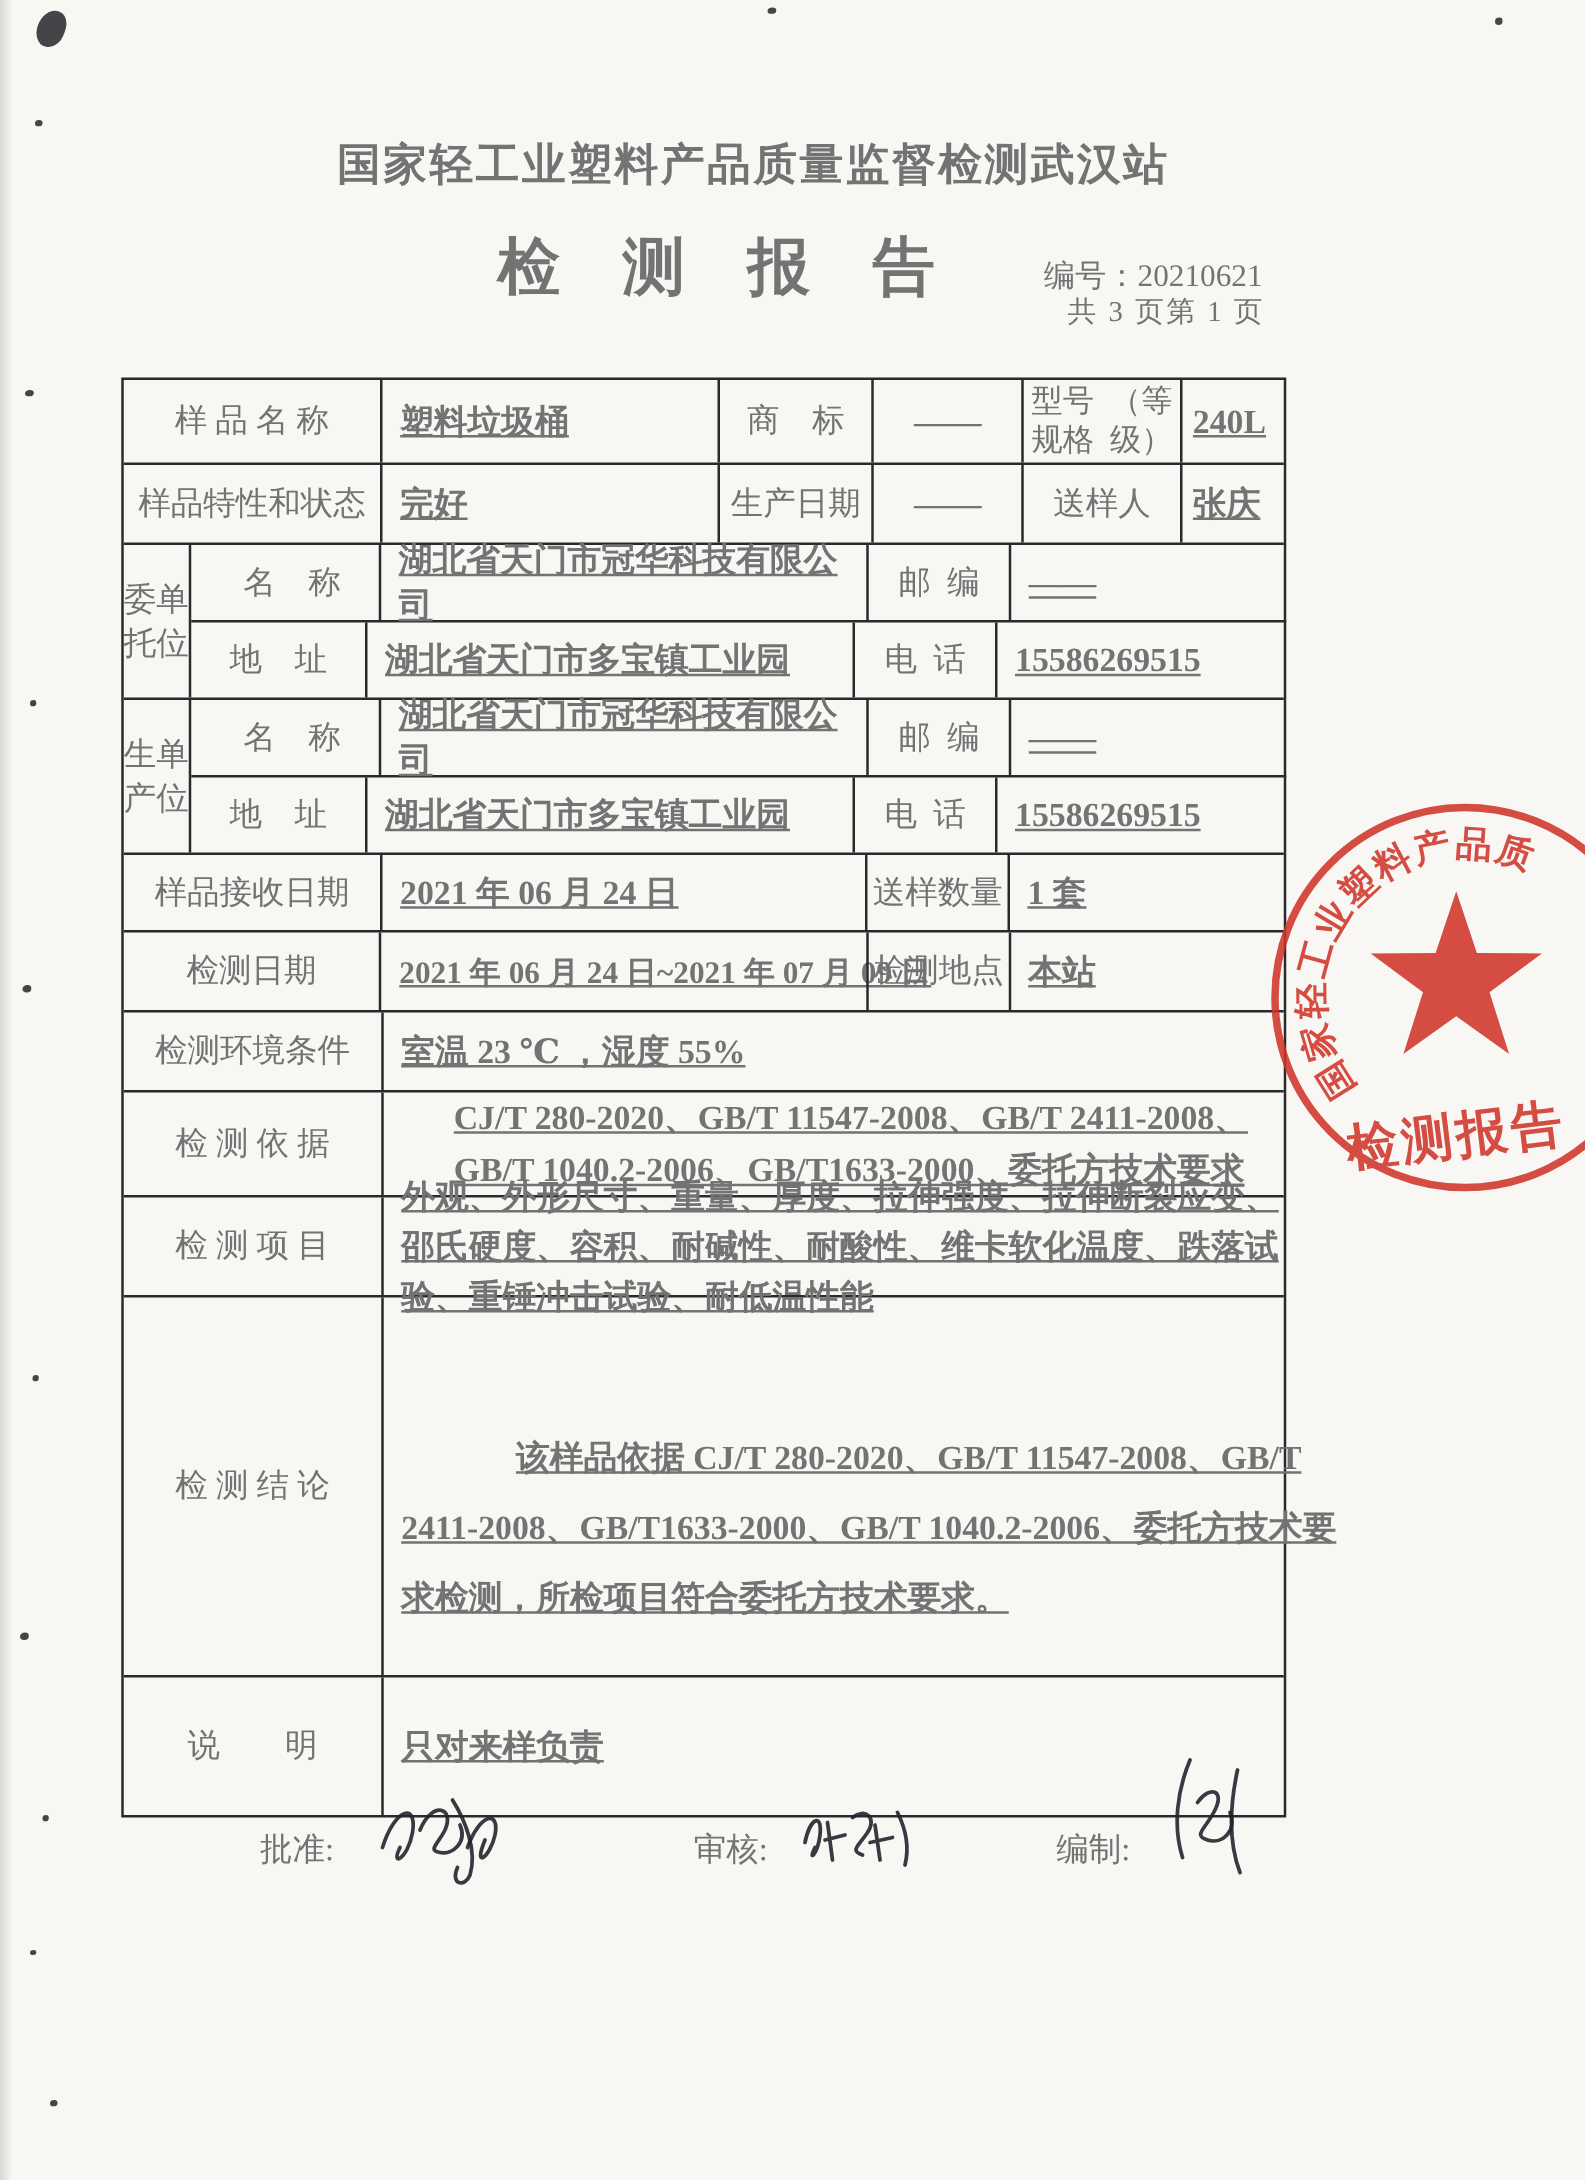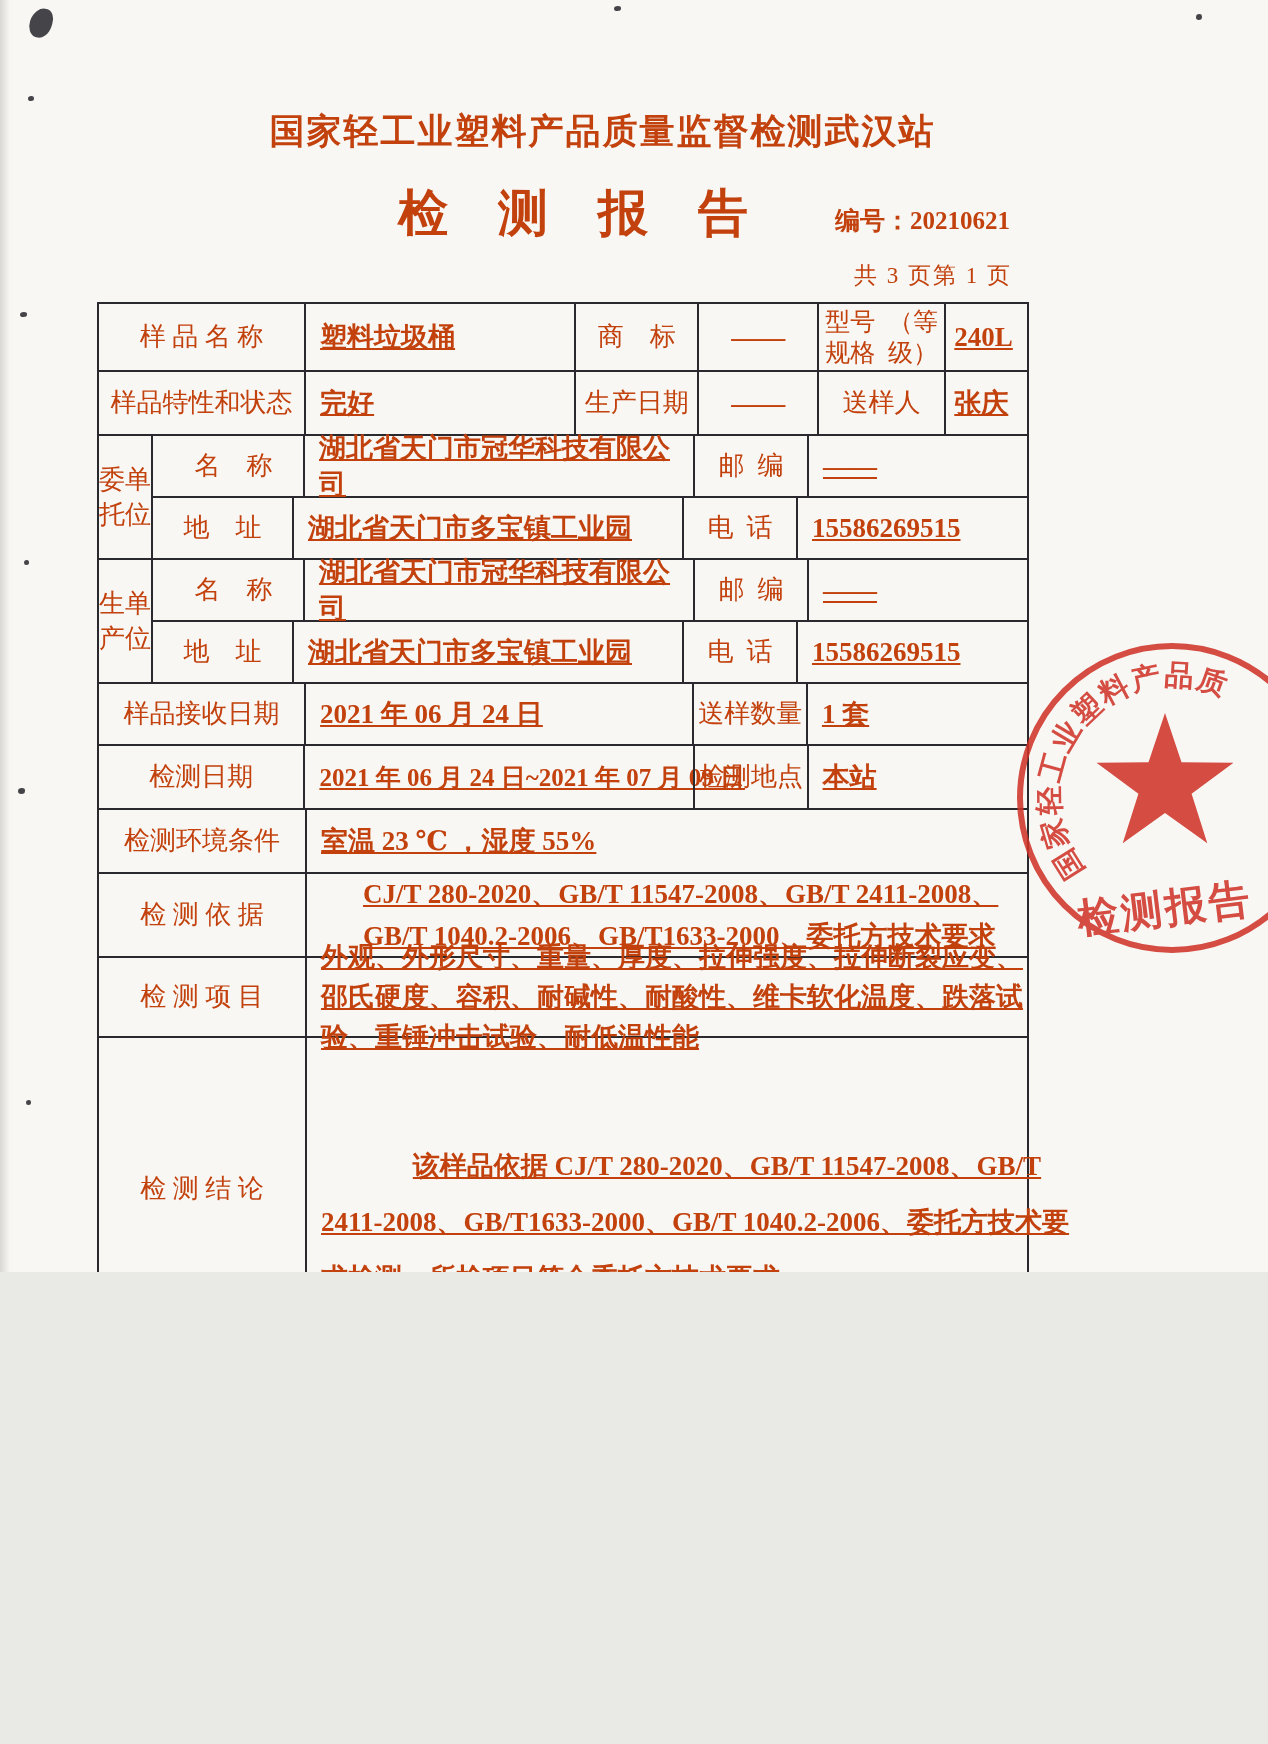--- a/index.html
+++ b/index.html
@@ -1,31 +1,31 @@
 <!DOCTYPE html>
 <html><head>
 <meta charset="utf-8">
 <style>
   * { margin:0; padding:0; box-sizing:border-box; }
   html,body { background:#e9e9e6; }
   #page {
-    position:relative; width:1268px; height:1272px; margin:0 auto;
+    position:relative; width:1268px; height:1744px; margin:0 auto;
     background:#f8f7f4; overflow:hidden;
     font-family:"Liberation Serif","DejaVu Serif",serif;
-    color:#c2410c;
+    color:#737373;
   }
   #page::before{ content:""; position:absolute; left:0; top:0; bottom:0; width:10px;
     background:linear-gradient(to right, rgba(120,120,115,.25), rgba(120,120,115,0)); pointer-events:none;}
   .speck{ position:absolute; background:#26262a; border-radius:60% 45% 55% 50%; opacity:.85; }
 
   .org-title{ position:absolute; top:108px; left:0; width:1205px; text-align:center;
     font-size:35px; font-weight:700; letter-spacing:2px; }
   .report-title{ position:absolute; top:180px; left:398px; font-size:50px; font-weight:700; }
-  .report-no{ position:absolute; top:204px; right:258px; font-size:25px; font-weight:700; }
-  .pagination{ position:absolute; top:260px; right:256px; font-size:23px; letter-spacing:2px; }
+  .report-no{ position:absolute; top:204px; right:258px; font-size:25px; font-weight:400; }
+  .pagination{ position:absolute; top:234px; right:256px; font-size:23px; letter-spacing:2px; }
 
   .tbl{ position:absolute; left:97px; top:302px; width:932px; border:2px solid #2a2a2e; }
   .row{ display:flex; }
   .row + .row{ border-top:2px solid #2a2a2e; }
   .cell{ display:flex; align-items:center; overflow:visible; }
   .cell + .cell{ border-left:2px solid #2a2a2e; }
   .lab{ justify-content:center; text-align:center; font-size:26px; white-space:pre-wrap; line-height:1.25;}
   .val{ font-weight:700; font-size:27px; padding-left:14px;text-decoration:underline; }
   .valc{ justify-content:center; font-weight:700; font-size:27px; }
   .h66{height:66px}.h64{height:64px}.h62{height:62px}.h60{height:60px}

